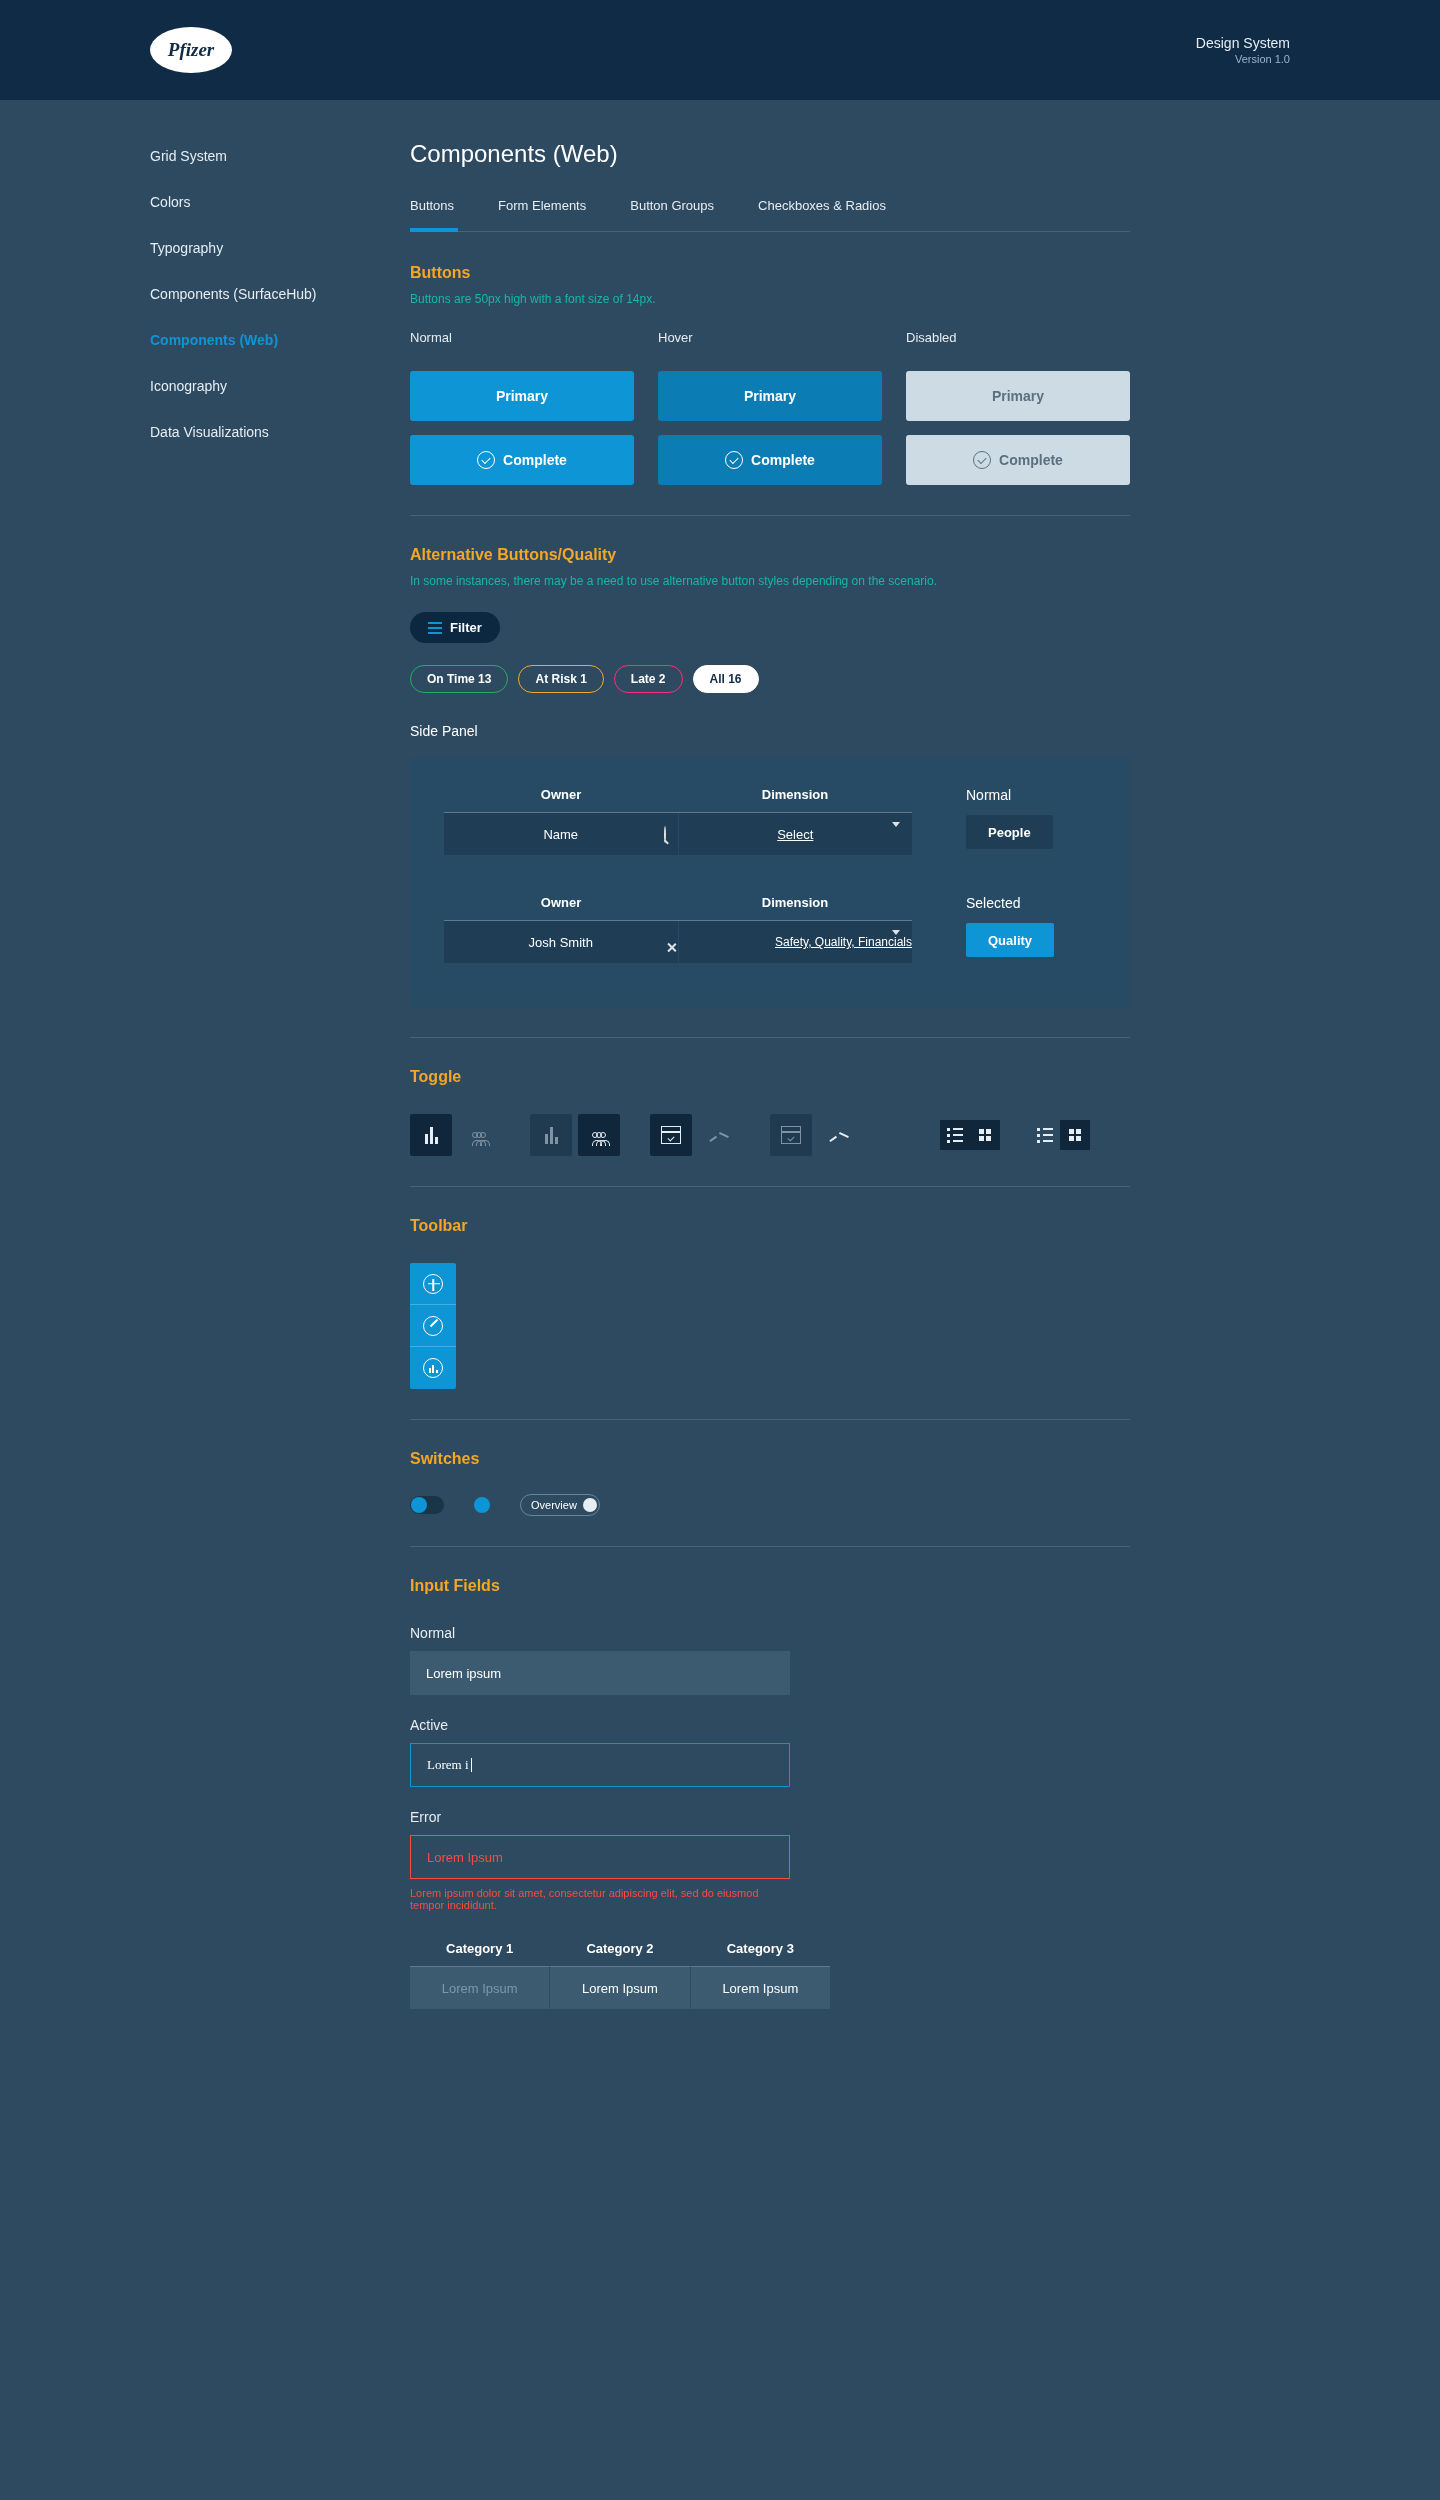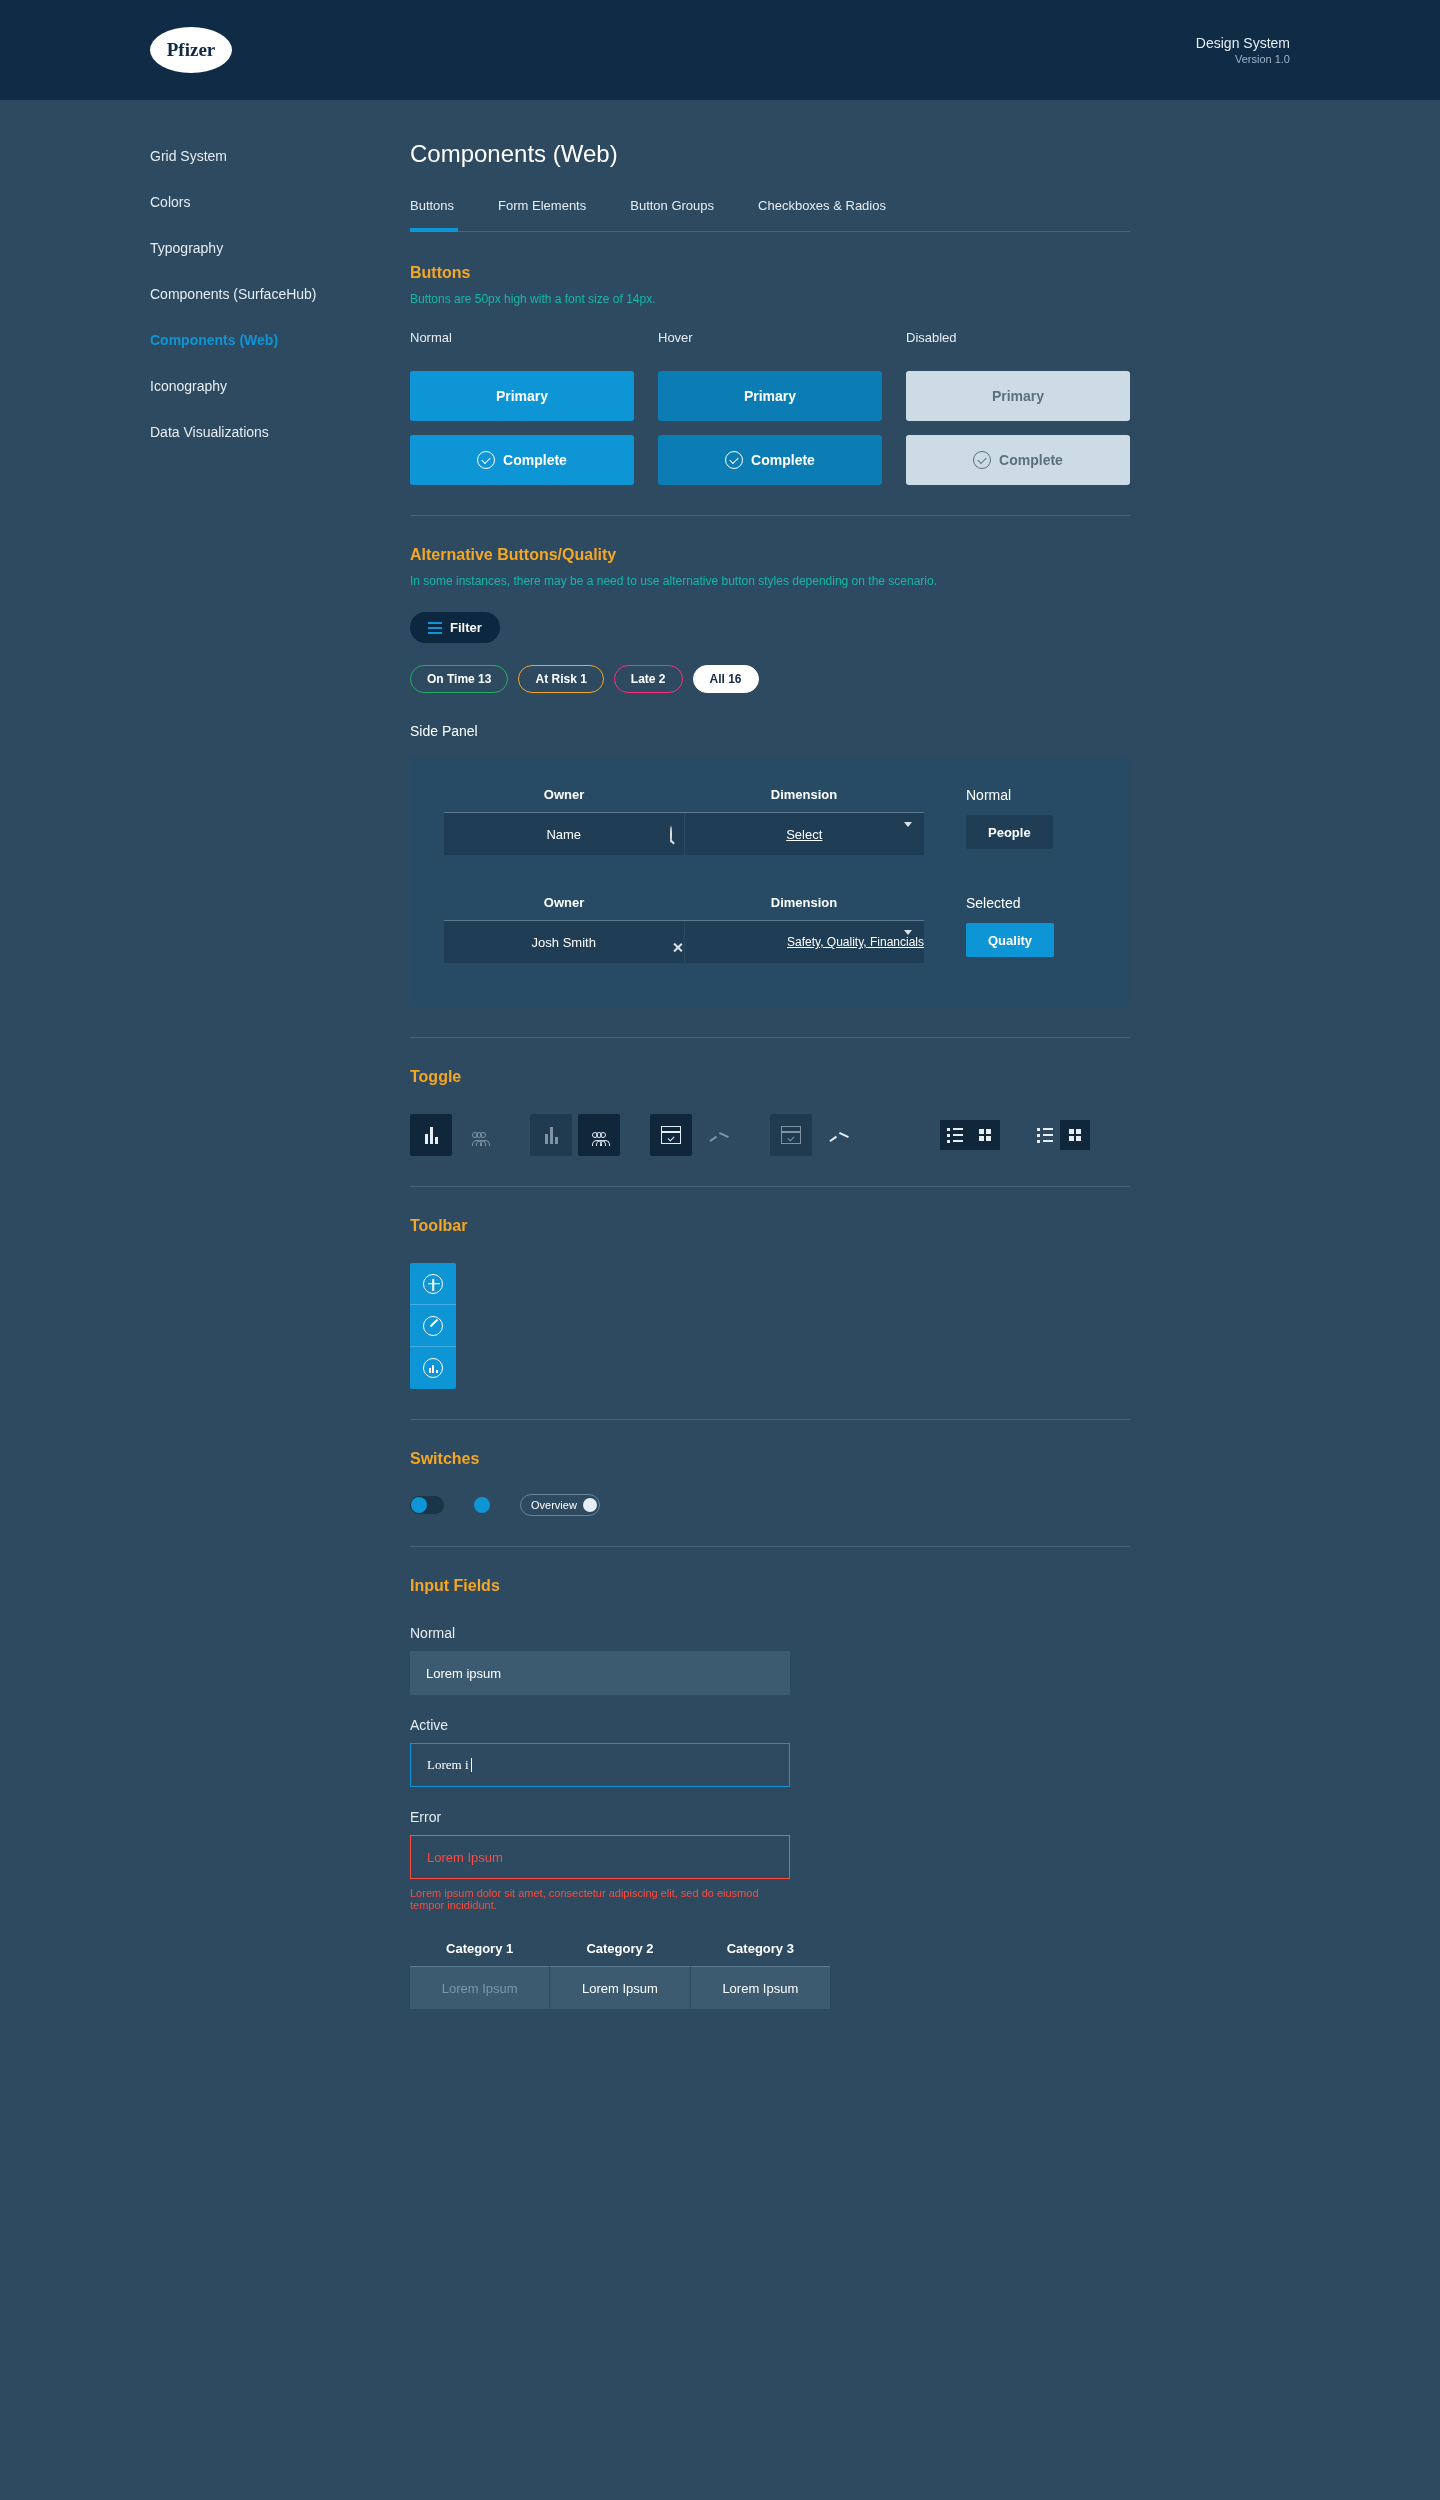--- a/index.html
+++ b/index.html
@@ -18,20 +18,21 @@
   padding: 0 150px;
 }
 .logo-oval {
   width: 82px;
   height: 46px;
   background: #fff;
   border-radius: 50%;
   display: flex;
   align-items: center;
   justify-content: center;
+  font-style: italic;
   font-weight: 700;
   color: #102b45;
   font-size: 19px;
   font-family: Georgia, serif;
 }
 .header-right { text-align: right; font-size: 14px; color: #e6edf3; }
 .header-right .ver { font-size: 11px; color: #9fb3c8; margin-top: 2px; }
 .container { display: flex; padding: 40px 150px; }
 .sidebar { width: 260px; flex-shrink: 0; padding-top: 8px; }
 .sidebar-item { font-size: 14px; color: #e6edf3; margin-bottom: 30px; cursor: pointer; }
@@ -60,21 +61,21 @@
 .filter-icon::before, .filter-icon::after { content: ""; position: absolute; left: 0; right: 0; height: 2px; background: #0e95d6; }
 .filter-icon::before { top: 0; }
 .filter-icon::after { bottom: 0; }
 .filter-icon span { position: absolute; top: 5px; left: 0; right: 0; height: 2px; background: #0e95d6; }
 .pill { border-radius: 16px; padding: 6px 16px; font-size: 12px; font-weight: 600; background: transparent; }
 .pill.green { border: 1.5px solid #27ae60; }
 .pill.orange { border: 1.5px solid #f5a623; }
 .pill.pink { border: 1.5px solid #ff2d7a; }
 .pill.white { background: #fff; color: #102b45; border: 1.5px solid #fff; }
 .panel { background: #274b64; padding: 30px 34px 44px; border-radius: 2px; margin-top: 18px; }
-.panel-row { display: flex; gap: 42px; align-items: flex-start; margin-bottom: 40px; }
+.panel-row { display: flex; gap: 54px; align-items: flex-start; margin-bottom: 40px; }
 .panel-left { flex: 1; }
 .panel-right { width: 130px; }
 .panel-headers { display: flex; border-bottom: 1px solid #5d7a8f; }
 .panel-header { flex: 1; text-align: center; font-size: 13px; font-weight: 600; padding-bottom: 10px; }
 .panel-values { display: flex; background: #1f3e55; height: 42px; }
 .panel-value { flex: 1; display: flex; align-items: center; justify-content: center; font-size: 13px; position: relative; border-right: 1px solid #274b64; }
 .panel-value:last-child { border-right: none; text-decoration: underline; }
 .panel-value .aux { position: absolute; right: 12px; opacity: 0.85; }
 .x-icon { width: 11px; height: 11px; position: relative; }
 .x-icon::before, .x-icon::after { content: ""; position: absolute; left: 5px; top: 0; width: 1.5px; height: 11px; background: #fff; }

